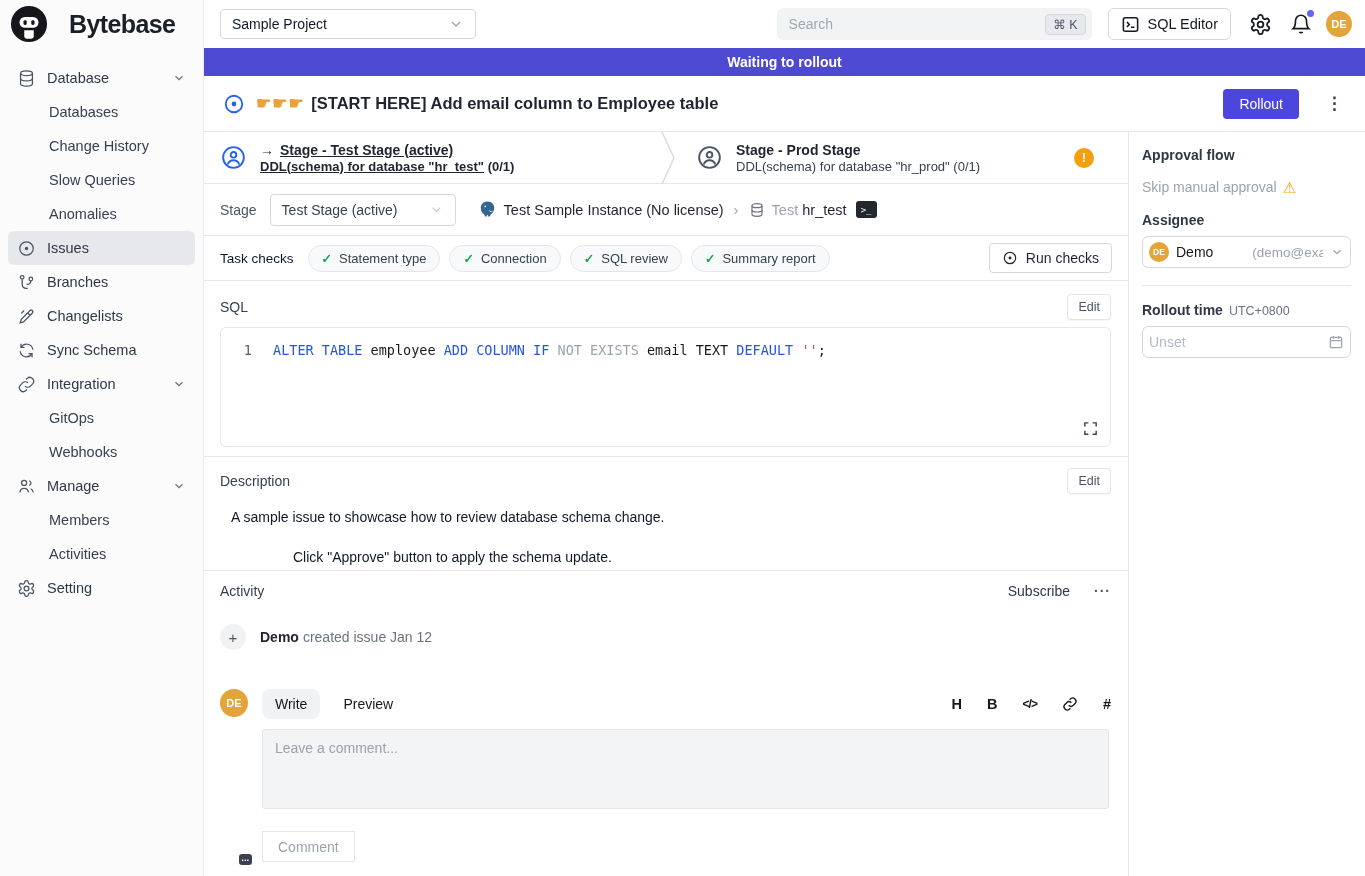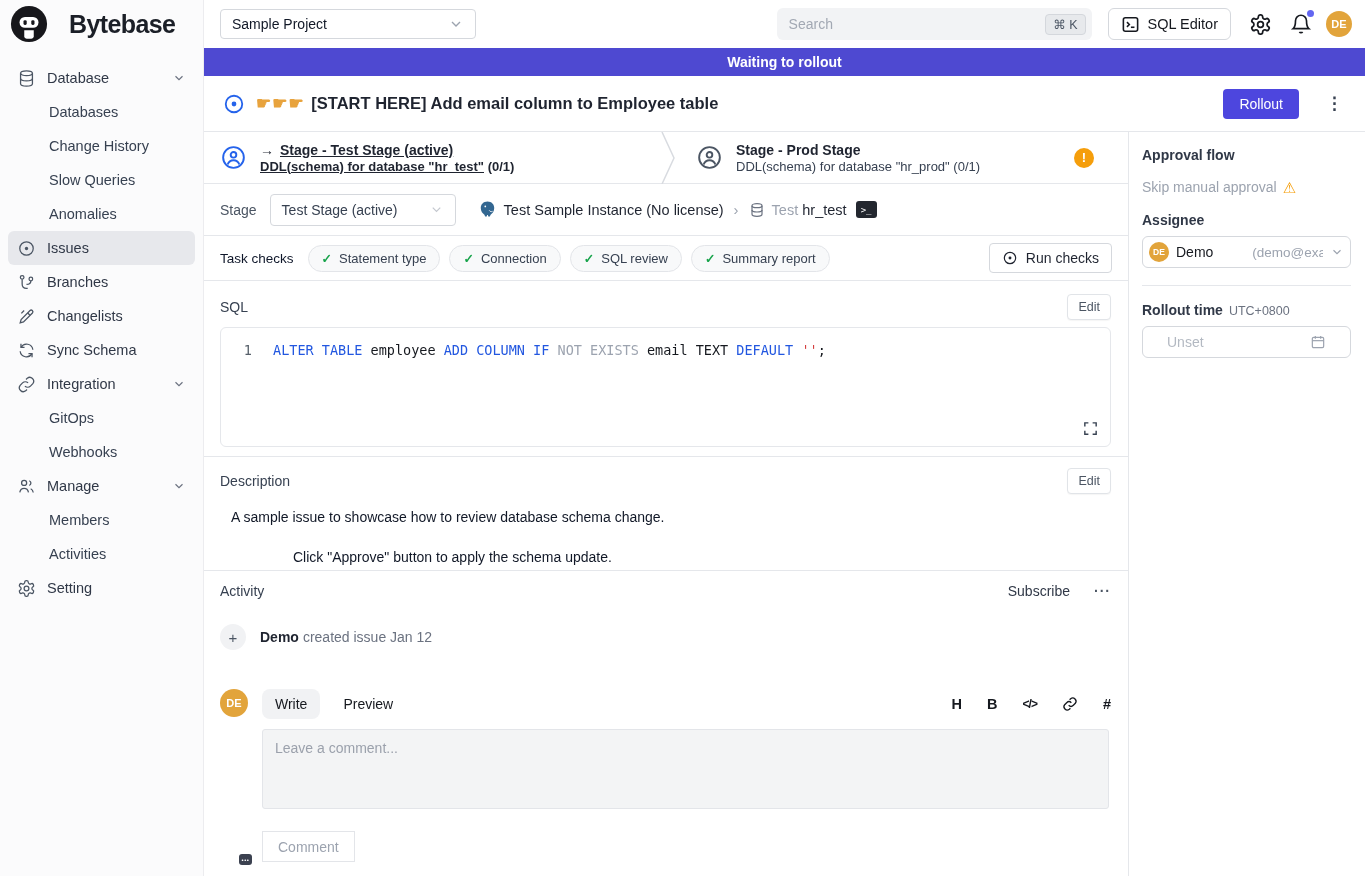--- a/index.html
+++ b/index.html
@@ -141,21 +141,21 @@
   .warn-tri { color:#f59e0b; font-size:15px; }
   .assignee-title { margin-top:15px; }
   .assignee-box { margin-top:8px; height:32px; border:1px solid #d5d8dd; border-radius:6px; background:#fff; display:flex; align-items:center; gap:7px; padding:0 6px; overflow:hidden; }
   .assignee-avatar { width:20px; height:20px; border-radius:50%; background:#e2a43b; color:#fff; font-size:8.5px; font-weight:700; display:flex; align-items:center; justify-content:center; flex:0 0 20px; }
   .assignee-name { font-size:14px; font-weight:500; color:#16191f; white-space:nowrap; }
   .assignee-email { font-size:13.5px; color:#9ca3af; white-space:nowrap; overflow:hidden; flex:1;margin-left:32px; }
   .assignee-box .chev { color:#9ca3af; width:14px; height:14px; flex:0 0 14px; }
   .panel-sec2 { padding-top:16px; }
   .rollout-time-title { display:flex; align-items:baseline; gap:6px; }
   .tz { font-size:12.5px; font-weight:400; color:#6b7280; }
-  .unset-box { margin-top:8px; height:32px; border:1px solid #d5d8dd; border-radius:6px; background:#fff; display:flex; align-items:center; justify-content:space-between; padding:0 24px; }
+  .unset-box { margin-top:8px; height:32px; border:1px solid #d5d8dd; border-radius:6px; background:#fff; display:flex; align-items:center; justify-content:space-between; padding:0 6px; }
   .unset-text { font-size:14px; color:#b3b9c2; }
   .cal-icon { width:16px; height:16px; color:#9ca3af; }
 
   svg { display:block; }
 </style>
 </head>
 <body>
 
 <div class="app">
 

